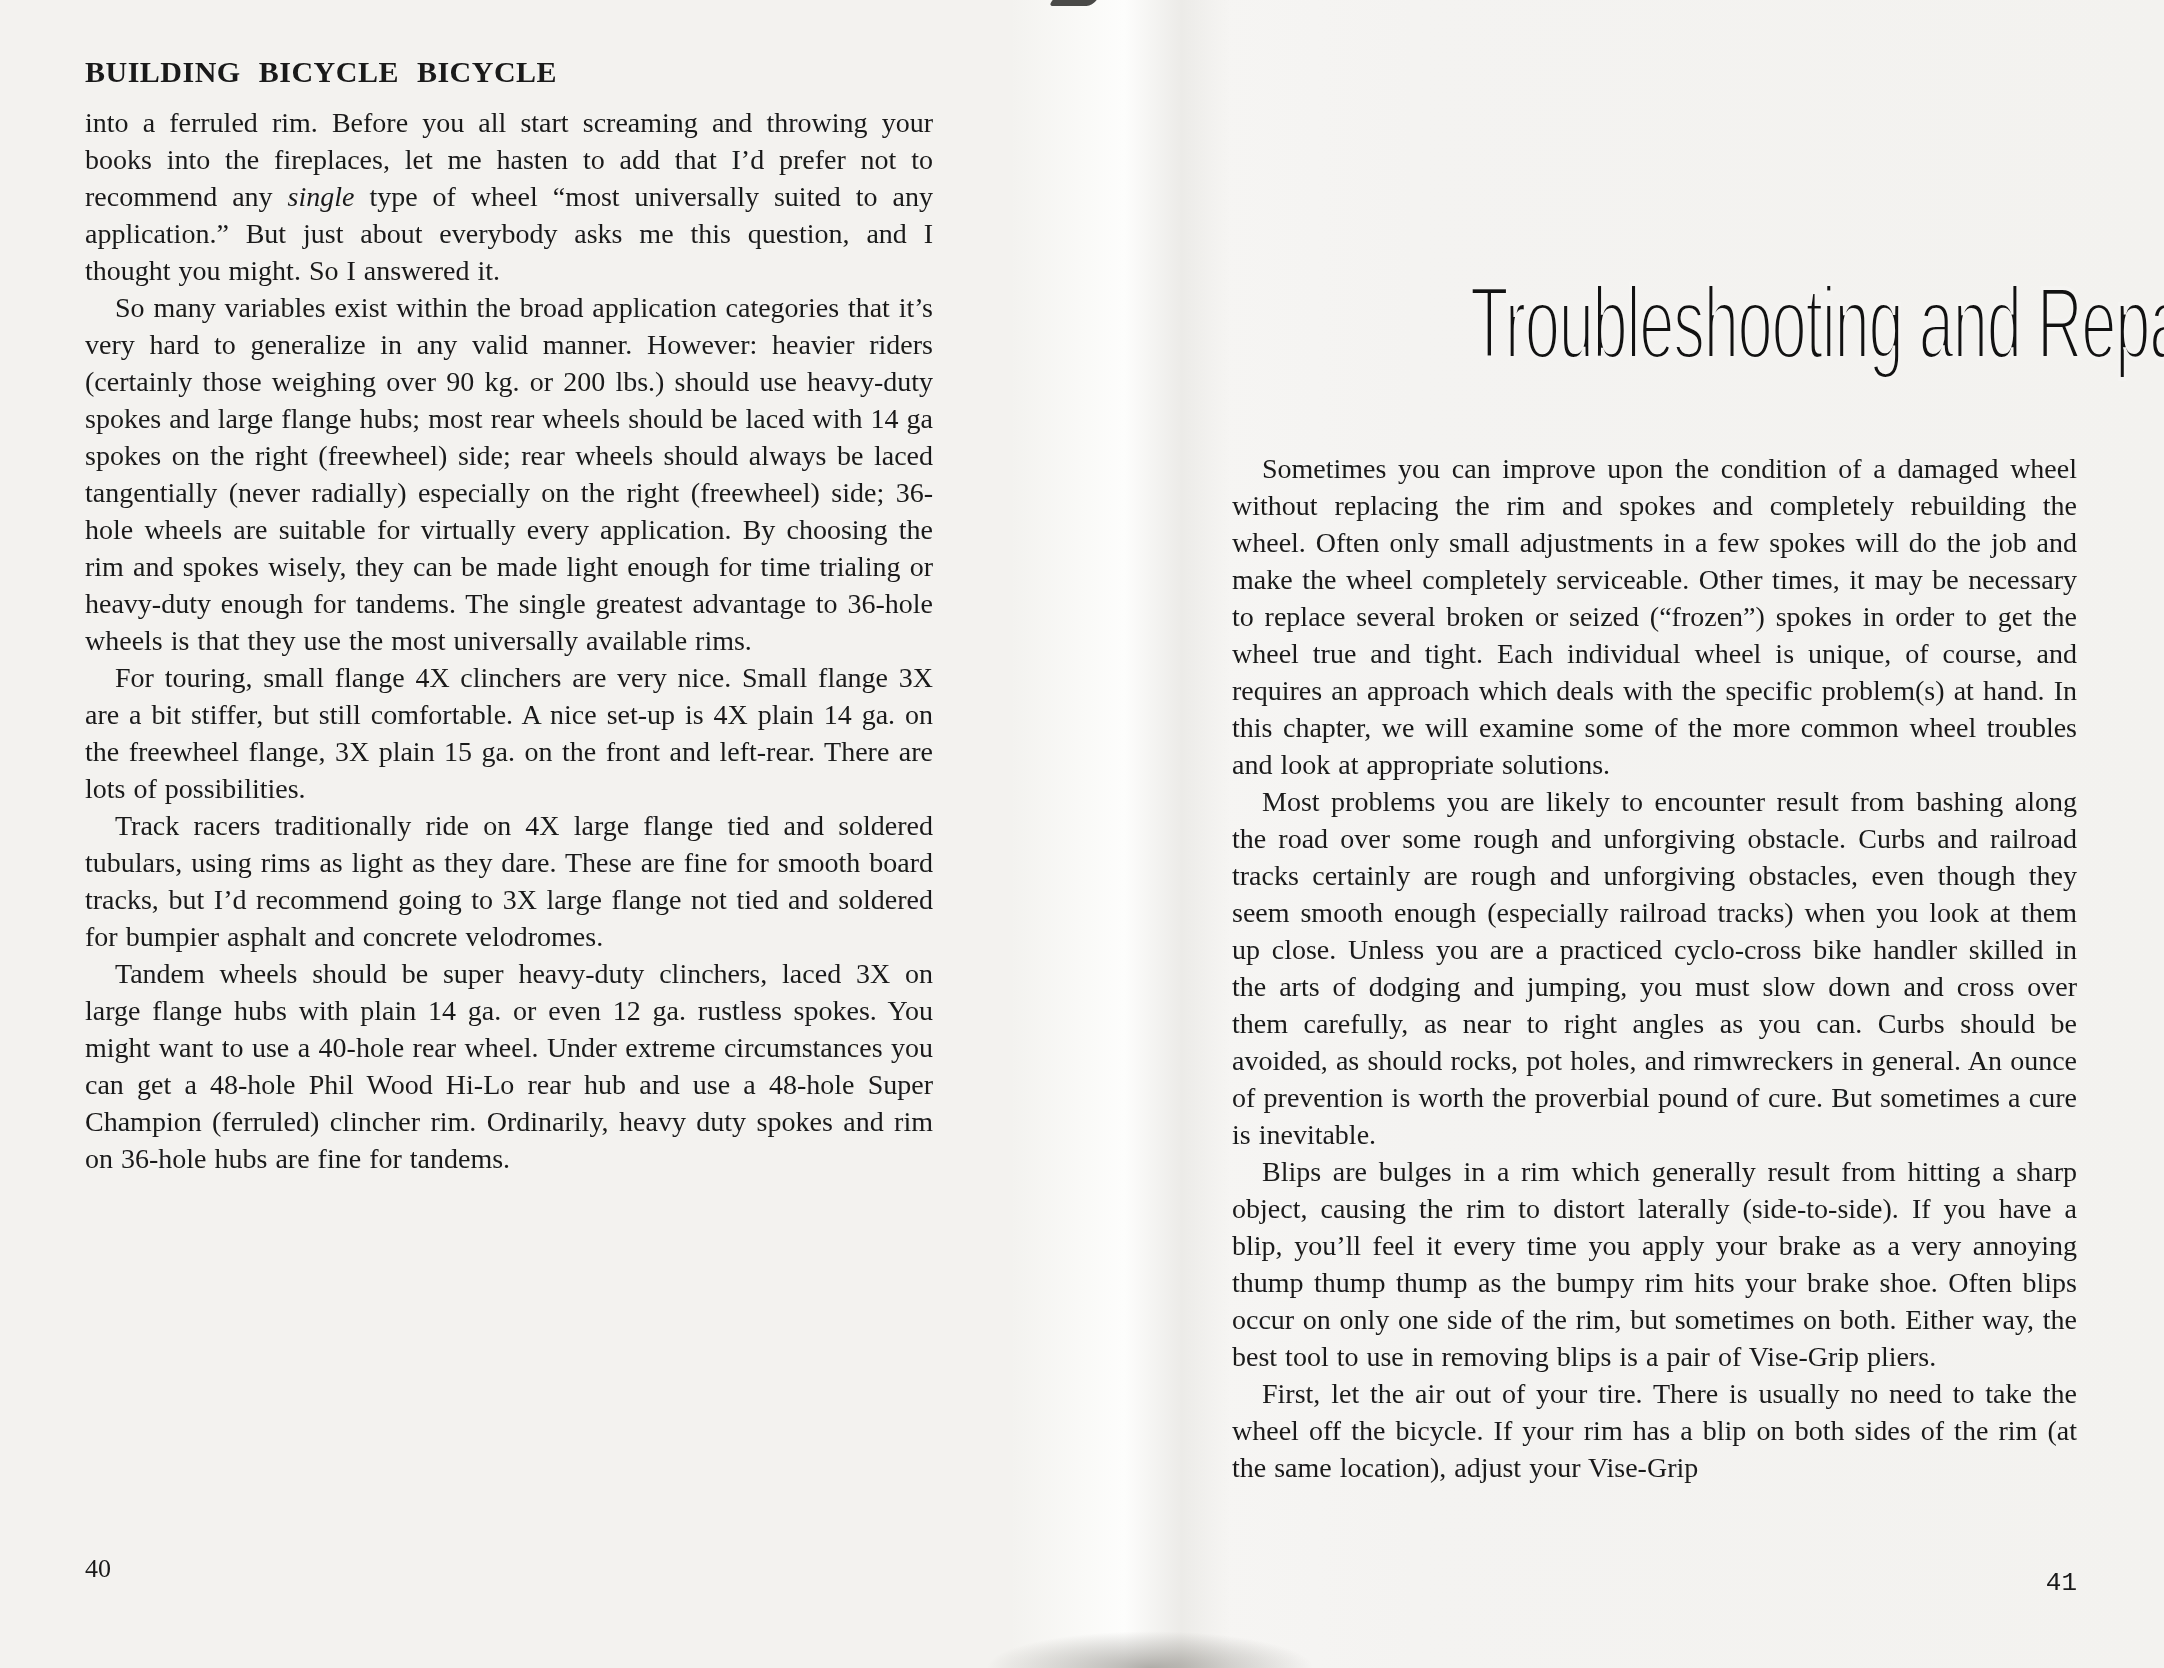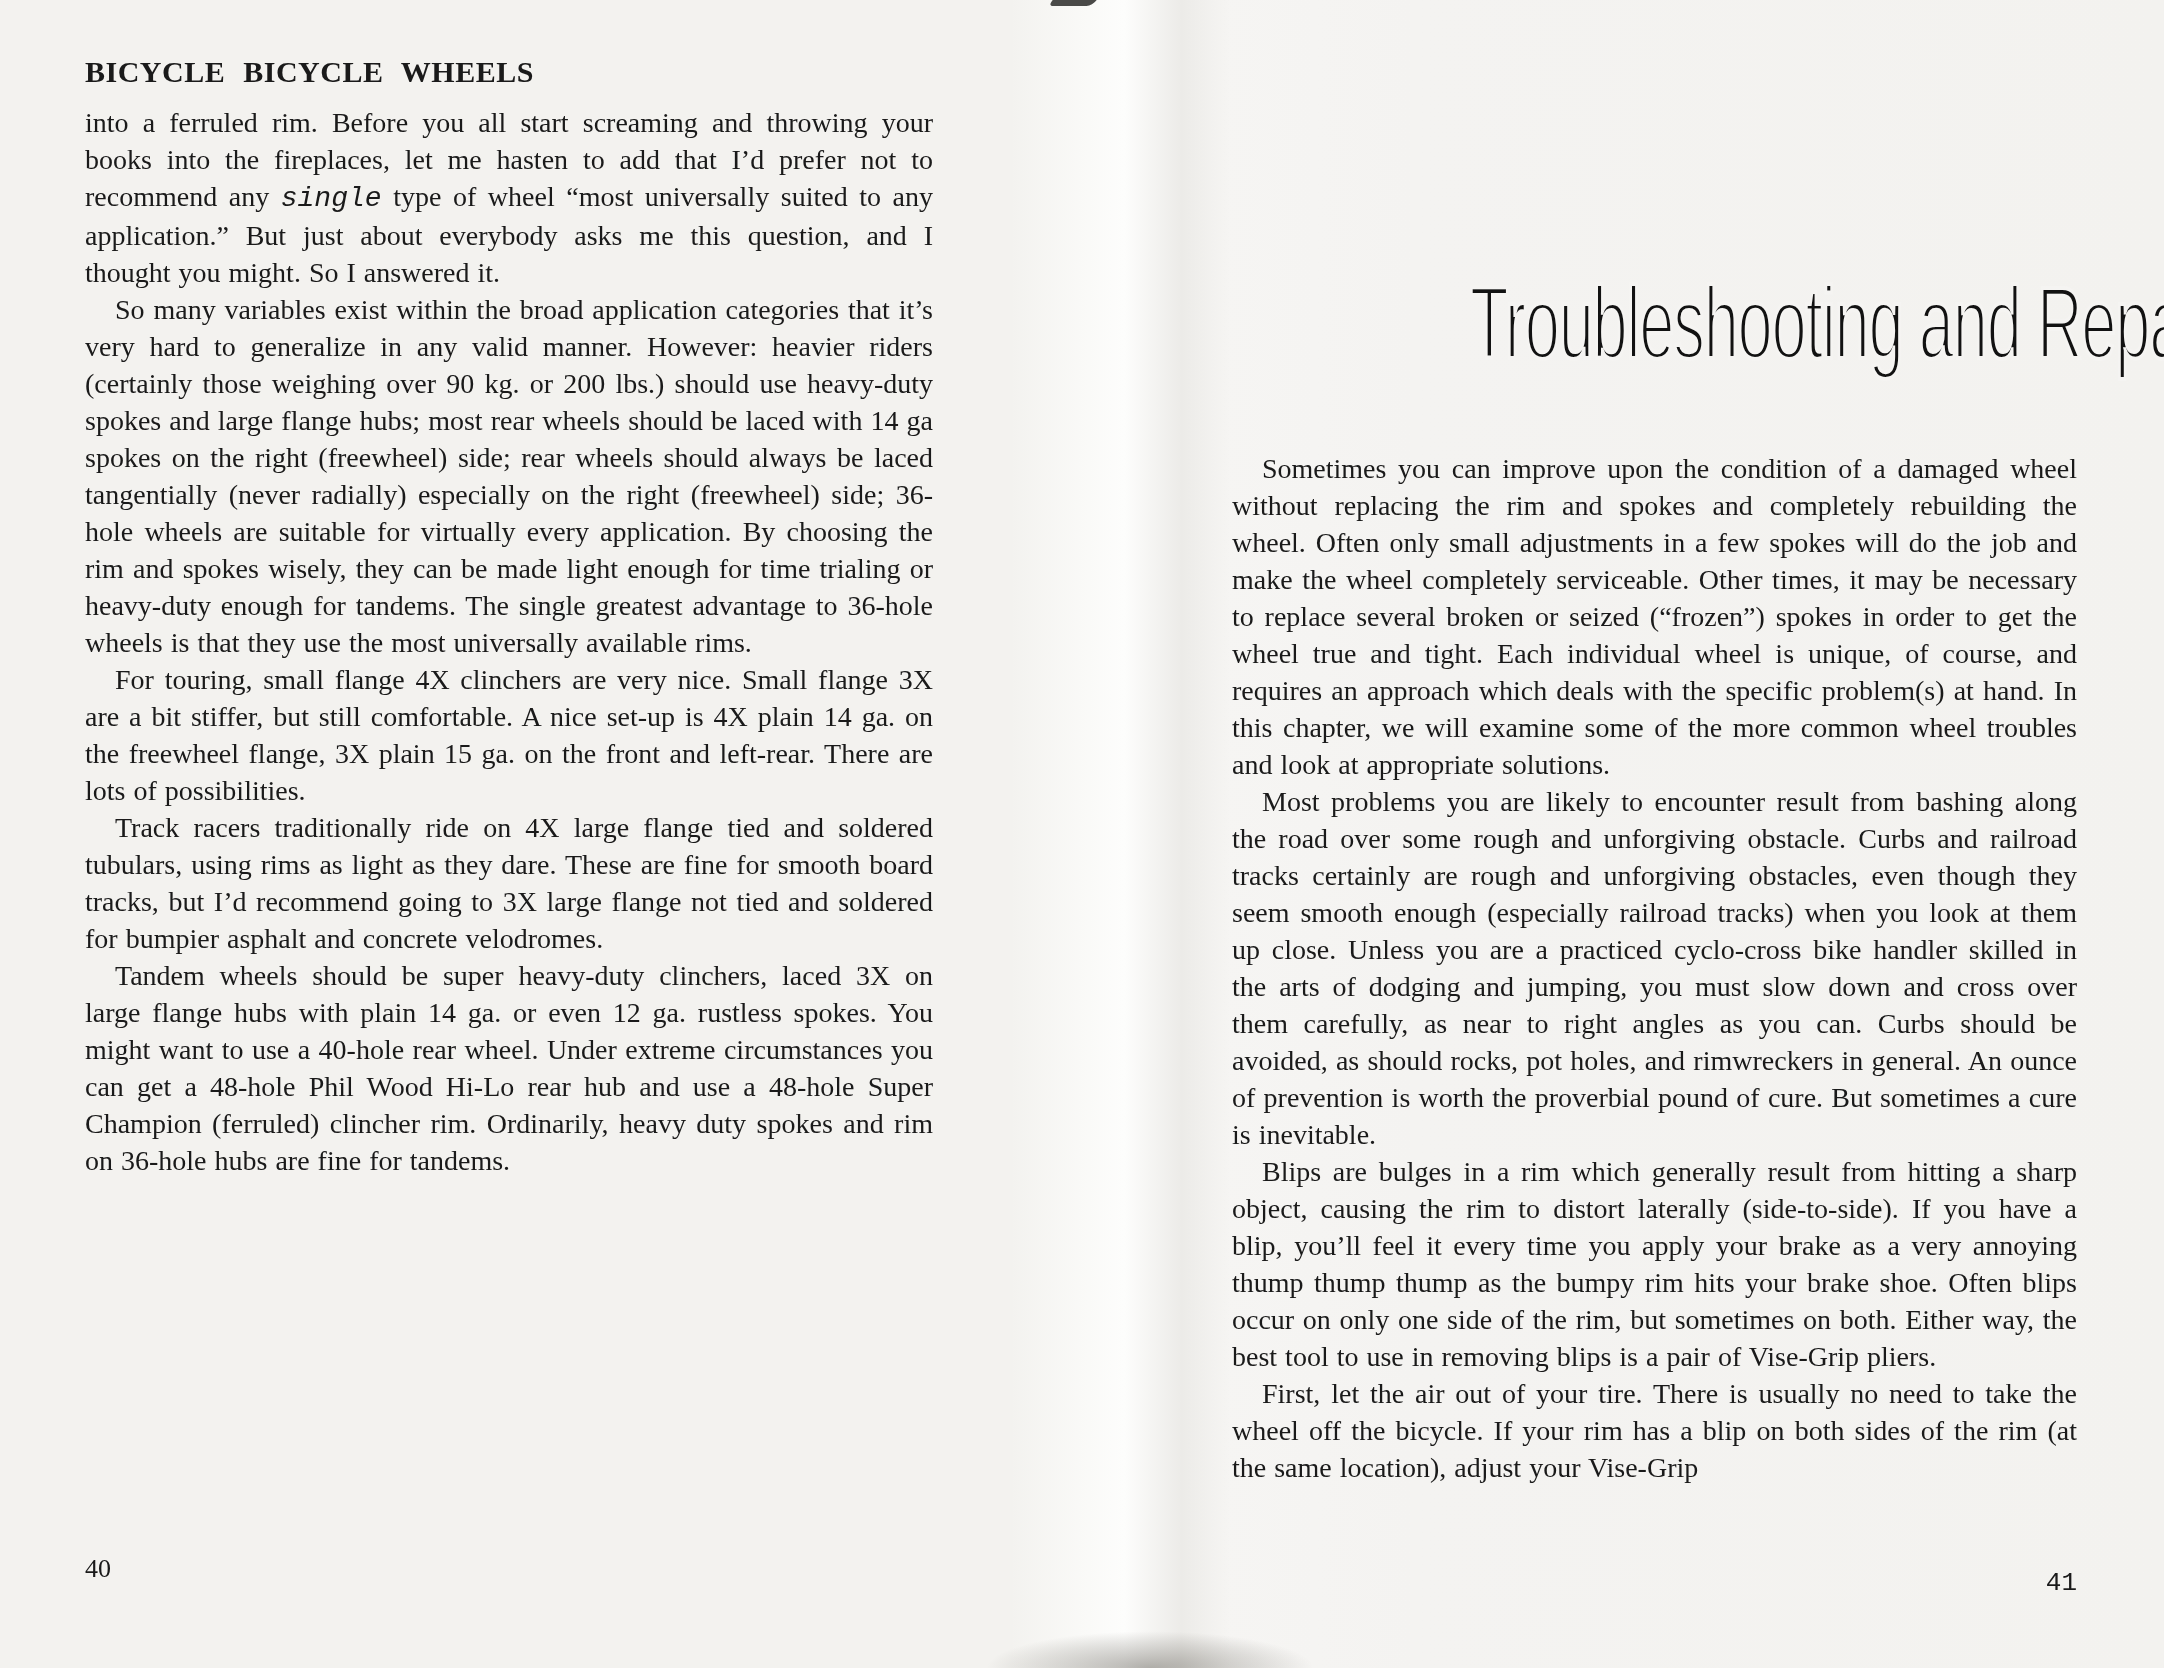--- a/index.html
+++ b/index.html
@@ -65,39 +65,39 @@
 
   .body-text{position:absolute;left:0;}
   .page-left  .body-text{top:104px;width:848px;}
   .page-right .body-text{top:450px;width:845px;}
   .para{
     margin:0;text-align:justify;
     font-size:28px;line-height:37px;
     word-spacing:1px;
   }
   .para.indent{text-indent:30px;}
-  .italic{font-style:italic;font-family:Liberation Mono, monospace;}
+  .italic{font-style:italic;}
 
   .page-number{
     position:absolute;font-size:26px;line-height:34px;
   }
   .page-number-left{left:0;top:1552px;}
   .page-number-right{right:0;top:1566px;text-align:right;font-family:Liberation Mono, monospace;}
 </style>
 </head>
 <body>
 
 <div class="spread">
   <div class="page-right-bg"></div>
   <div class="gutter"></div>
   <div class="gutter-notch"></div>
   <div class="gutter-shadow"></div>
 
   <section class="page page-left">
-    <h1 class="running-header">BICYCLE BICYCLE WHEELS</h1>
+    <h1 class="running-header">BUILDING BICYCLE BICYCLE</h1>
     <div class="body-text">
         <p class="para"><span>into a ferruled rim. Before you all start screaming and throwing your books into the fireplaces, let me hasten to add that I’d prefer not to recommend any </span><span class="italic">single</span><span> type of wheel “most universally suited to any application.” But just about everybody asks me this question, and I thought you might. So I answered it.</span></p>
         <p class="para indent"><span>So many variables exist within the broad application categories that it’s very hard to generalize in any valid manner. However: heavier riders (certainly those weighing over 90 kg. or 200 lbs.) should use heavy-duty spokes and large flange hubs; most rear wheels should be laced with 14 ga spokes on the right (freewheel) side; rear wheels should always be laced tangentially (never radially) especially on the right (freewheel) side; 36-hole wheels are suitable for virtually every application. By choosing the rim and spokes wisely, they can be made light enough for time trialing or heavy-duty enough for tandems. The single greatest advantage to 36-hole wheels is that they use the most universally available rims.</span></p>
         <p class="para indent"><span>For touring, small flange 4X clinchers are very nice. Small flange 3X are a bit stiffer, but still comfortable. A nice set-up is 4X plain 14 ga. on the freewheel flange, 3X plain 15 ga. on the front and left-rear. There are lots of possibilities.</span></p>
         <p class="para indent"><span>Track racers traditionally ride on 4X large flange tied and soldered tubulars, using rims as light as they dare. These are fine for smooth board tracks, but I’d recommend going to 3X large flange not tied and soldered for bumpier asphalt and concrete velodromes.</span></p>
         <p class="para indent"><span>Tandem wheels should be super heavy-duty clinchers, laced 3X on large flange hubs with plain 14 ga. or even 12 ga. rustless spokes. You might want to use a 40-hole rear wheel. Under extreme circumstances you can get a 48-hole Phil Wood Hi-Lo rear hub and use a 48-hole Super Champion (ferruled) clincher rim. Ordinarily, heavy duty spokes and rim on 36-hole hubs are fine for tandems.</span></p>
       </div>
     <div class="page-number page-number-left">40</div>
   </section>
 

